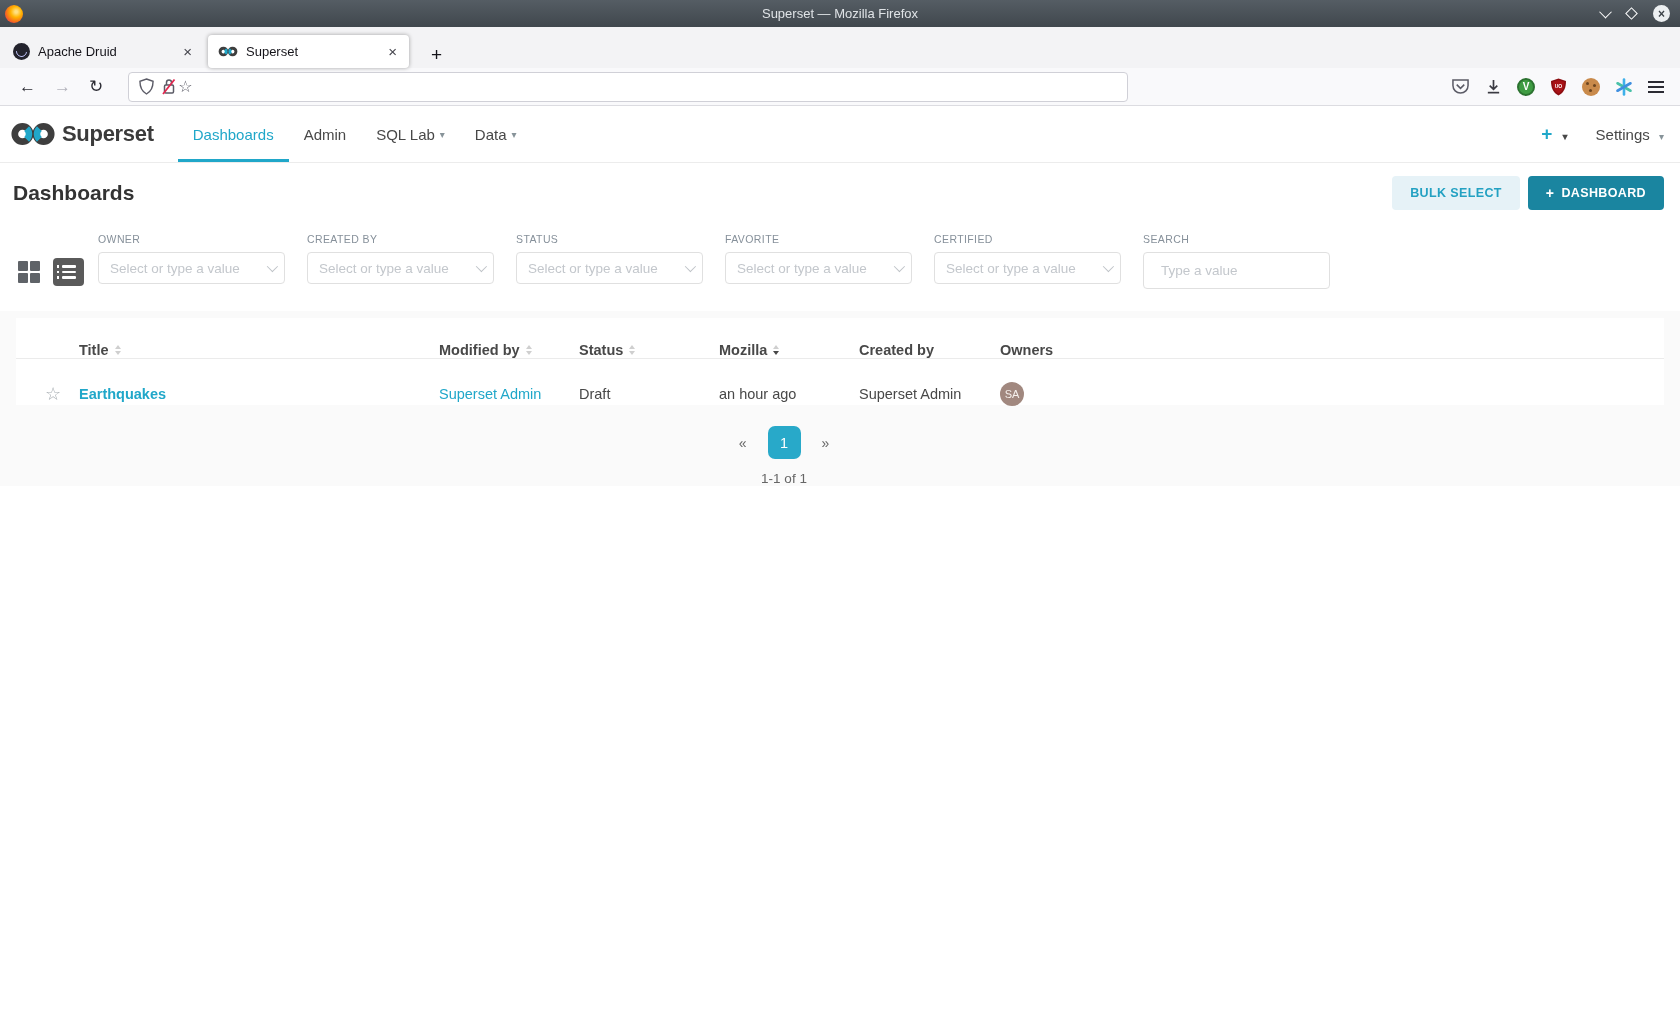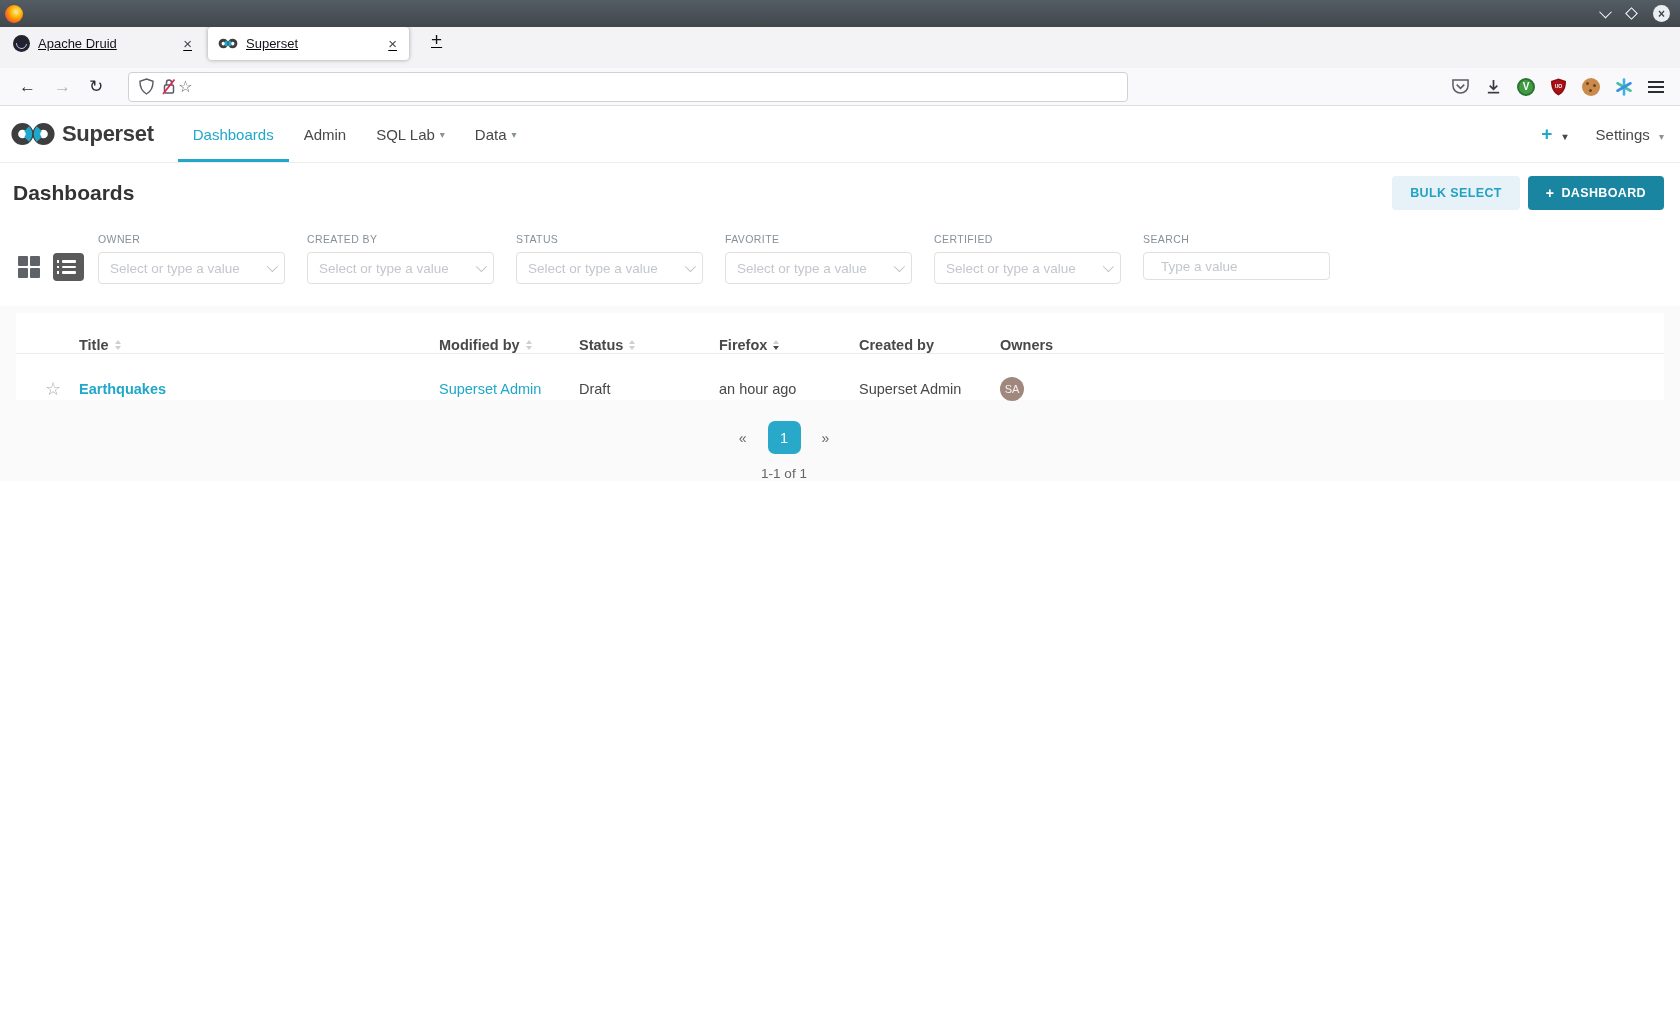--- a/index.html
+++ b/index.html
@@ -13,21 +13,21 @@
              background:radial-gradient(circle at 62% 38%, #ffe082 8%, #ffb300 35%, #f5691f 65%, #e31587 100%); }
   .win-title { position:absolute; left:0; right:0; text-align:center; color:#dfe3e6; font-size:13px; }
   .win-controls { margin-left:auto; display:flex; align-items:center; gap:17px; padding-right:10px; z-index:2; }
   .chev-down { width:9px; height:9px; border-right:1.6px solid #fff; border-bottom:1.6px solid #fff;
                transform:rotate(45deg) translate(-1px,-1px); }
   .diamond { width:9px; height:9px; border:1.6px solid #fff; transform:rotate(45deg); }
   .close-circle { width:17px; height:17px; border-radius:50%; background:#eceff1; color:#3e444a;
                   font-size:12px; font-weight:bold; display:flex; align-items:center; justify-content:center; line-height:1; }
 
   
-  .tabstrip { height:41px; background:#f3f3f5; display:flex; align-items:flex-start; padding-left:3px;text-decoration:underline; }
+  .tabstrip { height:41px; background:#f3f3f5; display:flex; align-items:flex-end; padding-left:3px; }
   .tab { width:201px; height:33px; display:flex; align-items:center; padding:0 8px 0 10px; border-radius:4px;
          font-size:13px; color:#15141a; }
   .tab.active { background:#fff; box-shadow:0 0 4px rgba(0,0,0,.35); margin-left:4px; }
   .tab-label { margin-left:8px; flex:1; white-space:nowrap; overflow:hidden; }
   .tab-close { color:#45454d; font-size:15px; padding:0 4px; }
   .druid-ico { width:17px; height:17px; border-radius:50%; background:#23232d; position:relative; flex:none; }
   .druid-ico::after { content:""; position:absolute; left:3px; top:3px; width:9px; height:9px;
                       border:1.6px solid #b9bdf0; border-color:transparent transparent #b9bdf0 #b9bdf0;
                       border-radius:50%; transform:rotate(-40deg); }
   .newtab-btn { font-size:19px; color:#15141a; margin-left:14px; padding:2px 8px; }
@@ -87,21 +87,21 @@
   .list-glyph { display:flex; flex-direction:column; gap:3px; }
   .list-glyph i { width:14px; height:2.5px; background:#fff; border-radius:1px; position:relative; }
   .list-glyph i::before { content:""; position:absolute; left:-5px; top:0; width:2.5px; height:2.5px; background:#fff; }
   .filter-group { width:187px; margin-right:22px; }
   .filter-label { font-size:10.5px; color:#86909a; letter-spacing:.4px; margin-bottom:7px; }
   .select-box { height:32px; border:1px solid #e0e0e0; border-radius:4px; background:#fff;
                 display:flex; align-items:center; padding:0 9px 0 11px; }
   .select-placeholder { flex:1; font-size:13.5px; color:#c3c7cc; white-space:nowrap; overflow:hidden; }
   .chev { width:8px; height:8px; border-right:1.4px solid #bfc3c8; border-bottom:1.4px solid #bfc3c8;
           transform:rotate(45deg) translateY(-2px); flex:none; }
-  .search-box { height:28px; border:1px solid #e0e0e0; border-radius:4px; background:#fff;
+  .search-box { height:37px; border:1px solid #e0e0e0; border-radius:4px; background:#fff;
                 display:flex; align-items:center; padding:0 10px; }
   .search-box input { border:none; outline:none; flex:1; font-size:13.5px; color:#484848;
                       font-family:"Liberation Sans", sans-serif; margin-left:7px; background:transparent; }
   .search-box input::placeholder { color:#c3c7cc; }
 
   
   .table-zone { background:#fafafa; flex:1; padding:7px 16px 0; }
   .table-card { background:#fff; }
   .t-row { display:flex; align-items:center; }
   .t-head { height:41px; border-bottom:1px solid #ebebeb; }
@@ -133,20 +133,21 @@
   .pg-summary { margin-top:12px; text-align:center; font-size:13.5px; color:#666;
                 transform:translateX(-56px); }
 
   svg { display:block; }
 </style>
 </head>
 <body>
 
 <div class="titlebar">
   <div class="ff-logo"></div>
+  <div class="win-title">Superset — Mozilla Firefox</div>
   <div class="win-controls">
     <div class="chev-down"></div>
     <div class="diamond"></div>
     <div class="close-circle">×</div>
   </div>
 </div>
 
 <div class="tabstrip">
   <div class="tab">
     <div class="druid-ico"></div>
@@ -353,21 +354,21 @@
           </span>
       </div>
       <div class="cell c-small th">
         <span>Status</span>
         <span class="sorter">
             <i class="car-up"></i>
             <i class="car-dn"></i>
           </span>
       </div>
       <div class="cell c-small th">
-        <span>Firefox</span>
+        <span>Mozilla</span>
         <span class="sorter">
             <i class="car-up"></i>
             <i class="car-dn on"></i>
           </span>
       </div>
       <div class="cell c-created th">
         <span>Created by</span>
       </div>
       <div class="cell c-small th">
         <span>Owners</span>

